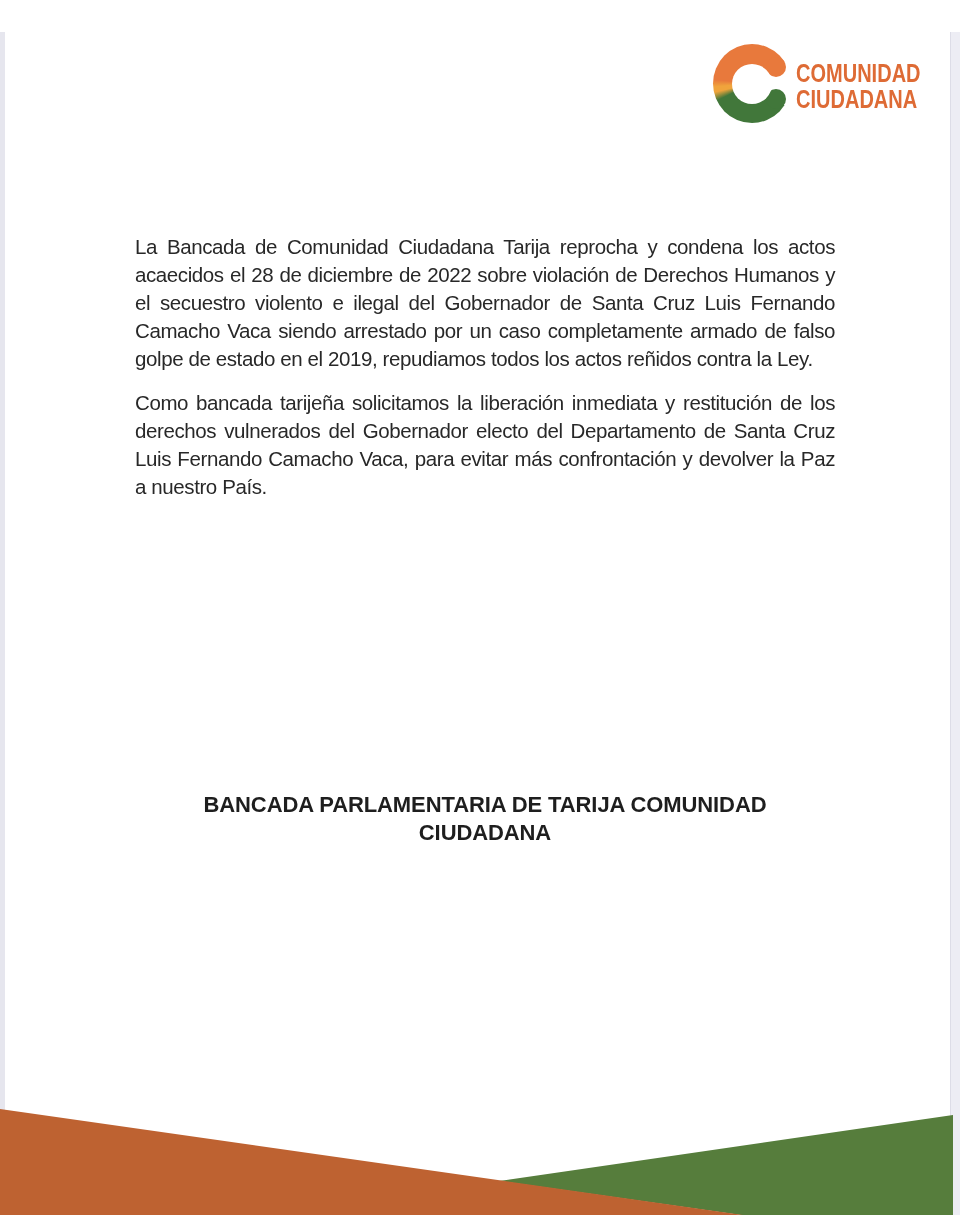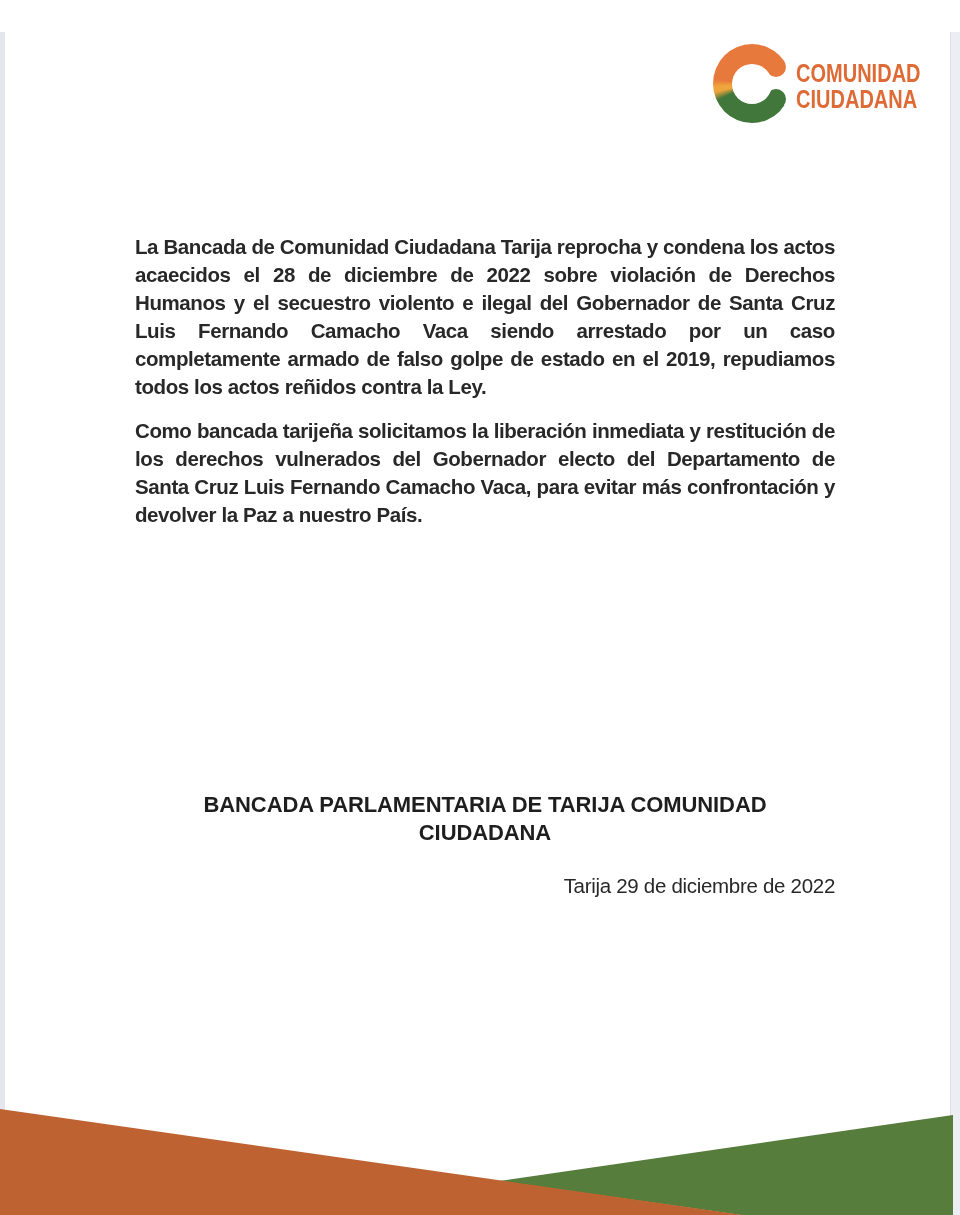--- a/index.html
+++ b/index.html
@@ -45,21 +45,21 @@
     color:#DE6B35; letter-spacing:0px; white-space:nowrap;
   }
   .wordmark .wm-line { transform:scaleX(0.77); transform-origin:left center; }
 
   
   .content {
     position:absolute; left:135px; top:201px; width:700px;
     font-size:20.5px; line-height:28px; letter-spacing:-0.4px;
   }
   .doc-title { margin:0 0 16px 0; }
-  .content p.para { margin:0 0 16px 0; text-align:justify;font-weight:bold; }
+  .content p.para { margin:0 0 16px 0; text-align:justify; }
 
   .signature {
     position:absolute; left:135px; top:759px; width:700px;
     text-align:center; font-weight:bold; font-size:22px;
     line-height:28px; letter-spacing:-0.1px; color:#1e1e1e;
   }
   .dateline {
     position:absolute; left:135px; top:840px; width:700px;
     text-align:right; font-size:20.5px; line-height:28px; letter-spacing:-0.3px;
   }
@@ -90,19 +90,18 @@
     </div>
   </header>
 
   <main class="content">
     <p class="para">La Bancada de Comunidad Ciudadana Tarija reprocha y condena los actos acaecidos el 28 de diciembre de 2022 sobre violación de Derechos Humanos y el secuestro violento e ilegal del Gobernador de Santa Cruz Luis Fernando Camacho Vaca siendo arrestado por un caso completamente armado de falso golpe de estado en el 2019, repudiamos todos los actos reñidos contra la Ley.</p>
     <p class="para">Como bancada tarijeña solicitamos la liberación inmediata y restitución de los derechos vulnerados del Gobernador electo del Departamento de Santa Cruz Luis Fernando Camacho Vaca, para evitar más confrontación y devolver la Paz a nuestro País.</p>
   </main>
 
   <div class="signature">BANCADA PARLAMENTARIA DE TARIJA COMUNIDAD CIUDADANA</div>
 
-  <div class="dateline">Tarija 29 de diciembre de 2022</div>
 
   <div class="edge-left"></div>
   <div class="edge-right"></div>
   <div class="edge-bottom"></div>
 
 </div>
 
 </body></html>

